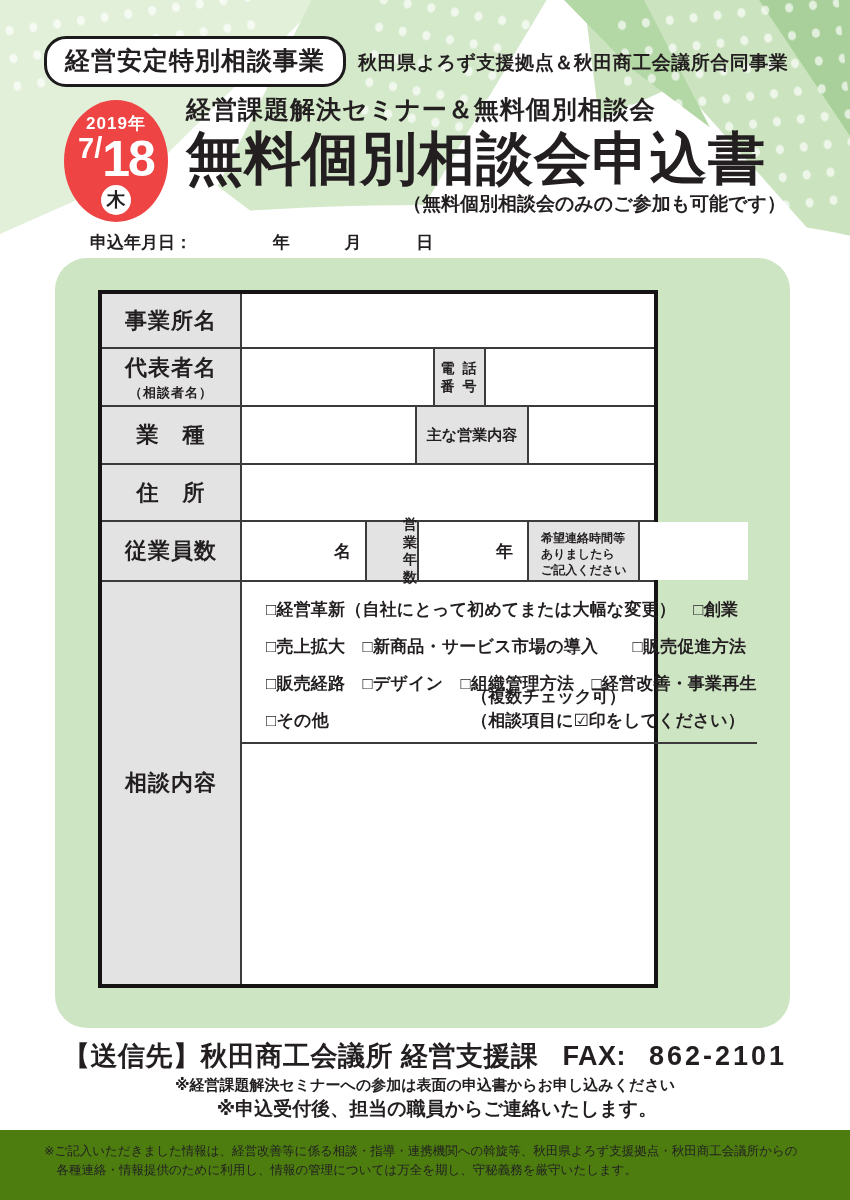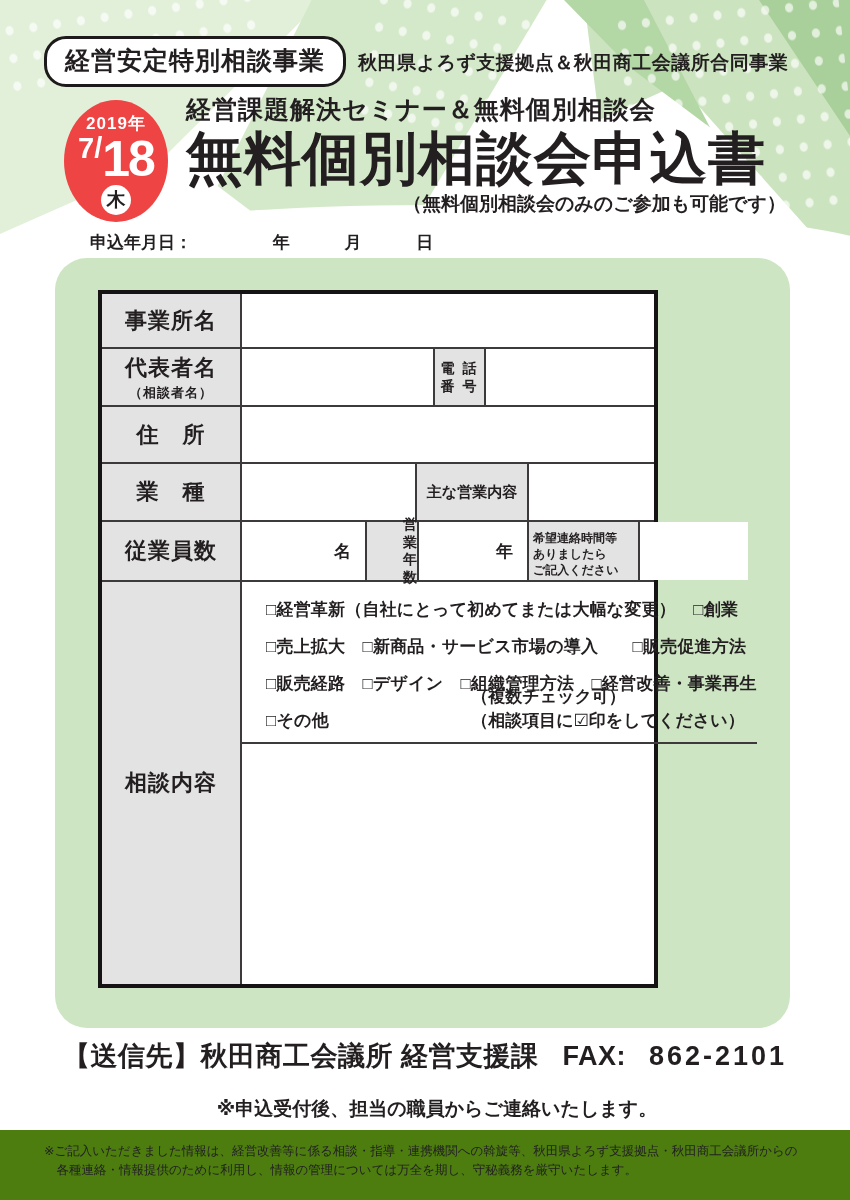--- a/index.html
+++ b/index.html
@@ -70,21 +70,21 @@
   .grow { flex:1; }
   .sub-lbl { font-size:13px; font-weight:bold; margin-top:1px; }
   .phone-lbl { width:51px; flex:none; font-size:14px; line-height:1.3; letter-spacing:2px; }
   .phone-input { width:168px; flex:none; }
   .ind-input { width:175px; flex:none; }
   .mainbiz-lbl { width:112px; flex:none; font-size:15px; }
   .emp-input { width:125px; flex:none; }
   .years-lbl { width:52px; flex:none; font-size:14px; line-height:1.25; }
   .yr-input { width:110px; flex:none; }
   .contact-lbl { width:111px; flex:none; font-size:12px; line-height:1.35; align-items:flex-start; text-align:left;
-                 padding:6px 0 0 4px; white-space:pre-line; }
+                 padding:6px 0 0 12px; white-space:pre-line; }
   .contact-input { width:108px; flex:none; }
   .unit-cell { display:flex; align-items:center; justify-content:flex-end; padding-right:14px;
                font-size:17px; font-weight:bold; }
 
   .consult-right { flex:1; display:flex; flex-direction:column; }
   .consult-checks { height:162px; border-bottom:2px solid #3c3a3a; position:relative; padding:16px 0 0 24px; }
   .consult-line { font-size:17px; font-weight:bold; letter-spacing:0.2px; margin-bottom:14px; white-space:nowrap; }
   .consult-notes { position:absolute; right:12px; bottom:8px; font-size:17px; font-weight:bold; line-height:1.45; text-align:left; }
   .consult-blank { flex:1; }
 
@@ -152,29 +152,29 @@
       <div class="cell lbl head-col">
         <span>代表者名</span>
         <span class="sub-lbl">（相談者名）</span>
       </div>
       <div class="cell fill grow"></div>
       <div class="cell lbl phone-lbl" style="white-space:pre-line;">電 話
 番 号</div>
       <div class="cell fill phone-input"></div>
     </div>
 
-    <div class="trow r3">
-      <div class="cell lbl head-col">住　所</div>
-      <div class="cell fill grow"></div>
-    </div>
-
     <div class="trow r4">
       <div class="cell lbl head-col">業　種</div>
       <div class="cell fill ind-input"></div>
       <div class="cell lbl mainbiz-lbl">主な営業内容</div>
+      <div class="cell fill grow"></div>
+    </div>
+
+    <div class="trow r3">
+      <div class="cell lbl head-col">住　所</div>
       <div class="cell fill grow"></div>
     </div>
 
     <div class="trow r5">
       <div class="cell lbl head-col">従業員数</div>
       <div class="cell fill emp-input unit-cell">
         <span>名</span>
       </div>
       <div class="cell lbl years-lbl" style="white-space:pre-line;padding-left:36px;">営業
 年数</div>
@@ -204,19 +204,20 @@
       </div>
     </div>
 
   </div>
 
   <div class="fax-line">
     <span>【送信先】秋田商工会議所 経営支援課</span>
     <span>&nbsp;</span>
     <span>FAX:</span><span class="fax-num">862-2101</span>
   </div>
+  <div class="fax-note1">※経営課題解決セミナーへの参加は表面の申込書からお申し込みください</div>
   <div class="fax-note2">※申込受付後、担当の職員からご連絡いたします。</div>
 
   <div class="privacy-band">
     <div class="privacy-text">※ご記入いただきました情報は、経営改善等に係る相談・指導・連携機関への斡旋等、秋田県よろず支援拠点・秋田商工会議所からの各種連絡・情報提供のために利用し、情報の管理については万全を期し、守秘義務を厳守いたします。</div>
   </div>
 
 </div>
 
 </body></html>

